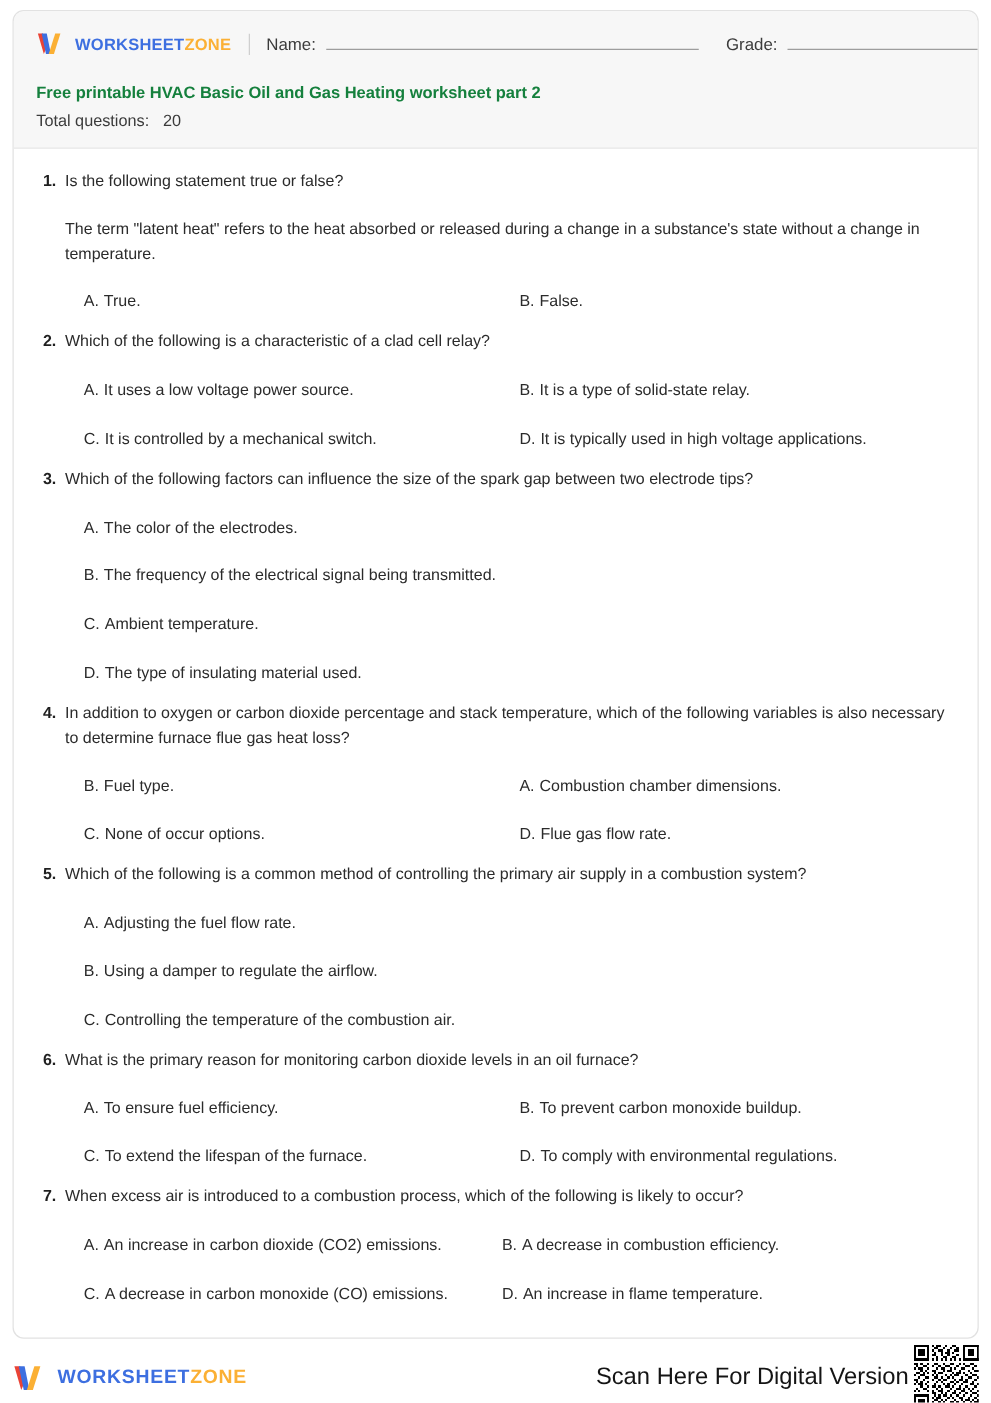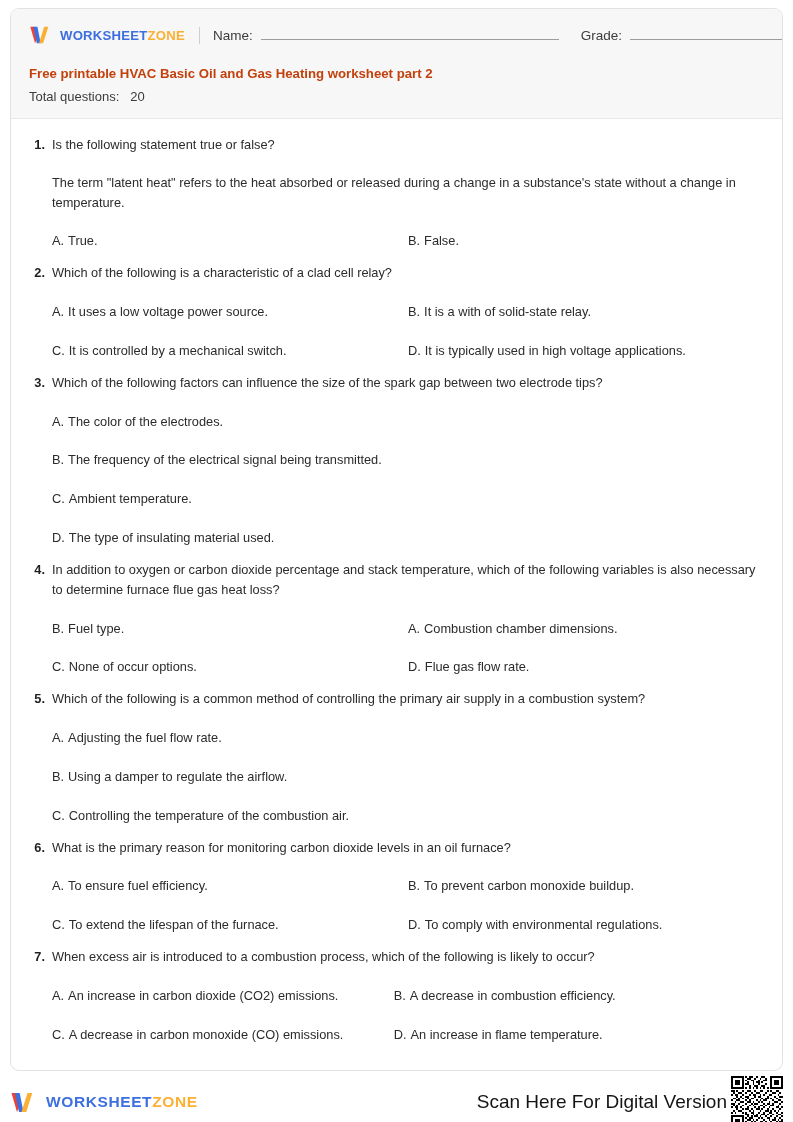--- a/index.html
+++ b/index.html
@@ -90,21 +90,21 @@
   }
   .rule-name  { width: 298px; }
   .rule-grade { width: 180px; }
 
   .field-grade { margin-left: 22px; }
 
   .header-title {
     margin-top: 18px;
     font-size: 13.2px;
     font-weight: 700;
-    color: #c2410c;
+    color: #15803d;
     line-height: 1.3;
   }
 
   .header-meta {
     margin-top: 7px;
     font-size: 13px;
     color: #3b3b3b;
   }
   .header-meta .meta-value { margin-left: 11px; }
 
@@ -141,21 +141,21 @@
 
   .q-statement {
     font-size: 12.8px;
     color: #2b2b2b;
     line-height: 1.55;
     margin: 18px 0 0 23px;
     max-width: 700px;
   }
 
   .options {
-    margin: 0 0 0 23px;
+    margin: 0 0 0 38px;
     display: flex;
     flex-wrap: wrap;
   }
   .options.two-col .option { width: 50%; }
   .options.one-col .option { width: 100%; }
   .options.narrow-col .option { width: 48%; }
 
   .option {
     font-size: 12.8px;
     color: #2b2b2b;
@@ -267,21 +267,21 @@
         </div>
       </div>
 
       <div class="question">
         <div class="q-head">
           <span class="q-num">2.</span>
           <span class="q-text">Which of the following is a characteristic of a clad cell relay?</span>
         </div>
         <div class="options two-col">
           <div class="option"><span class="opt-letter">A.</span><span>It uses a low voltage power source.</span></div>
-          <div class="option"><span class="opt-letter">B.</span><span>It is a with of solid-state relay.</span></div>
+          <div class="option"><span class="opt-letter">B.</span><span>It is a type of solid-state relay.</span></div>
           <div class="option"><span class="opt-letter">C.</span><span>It is controlled by a mechanical switch.</span></div>
           <div class="option"><span class="opt-letter">D.</span><span>It is typically used in high voltage applications.</span></div>
         </div>
       </div>
 
       <div class="question">
         <div class="q-head">
           <span class="q-num">3.</span>
           <span class="q-text">Which of the following factors can influence the size of the spark gap between two electrode tips?</span>
         </div>

